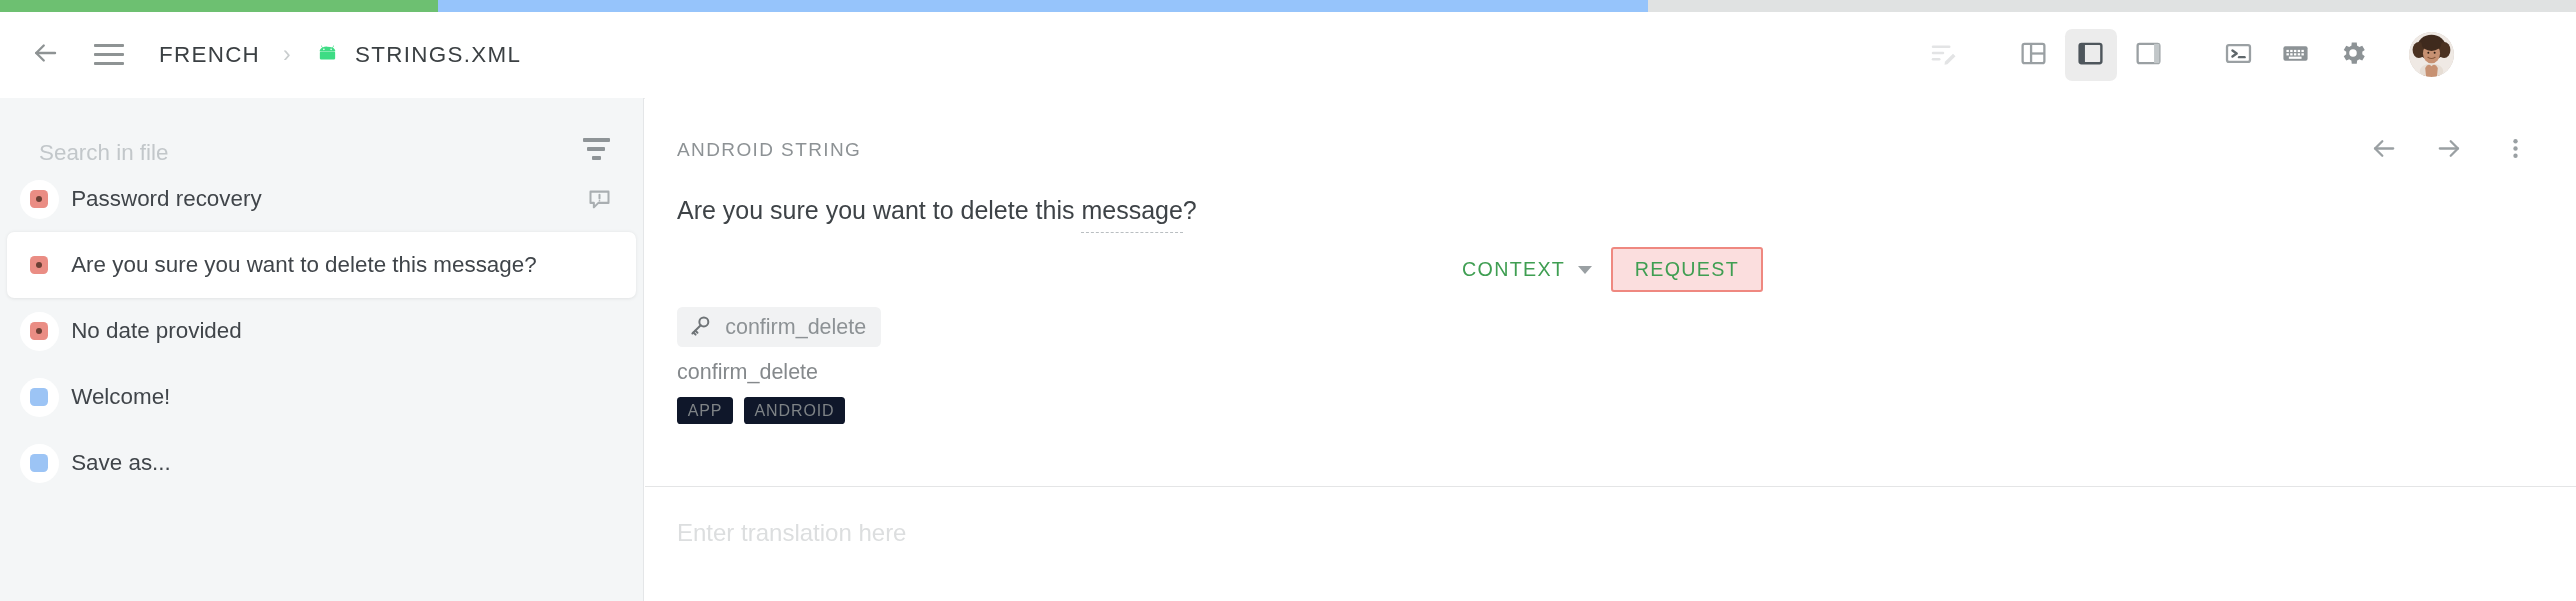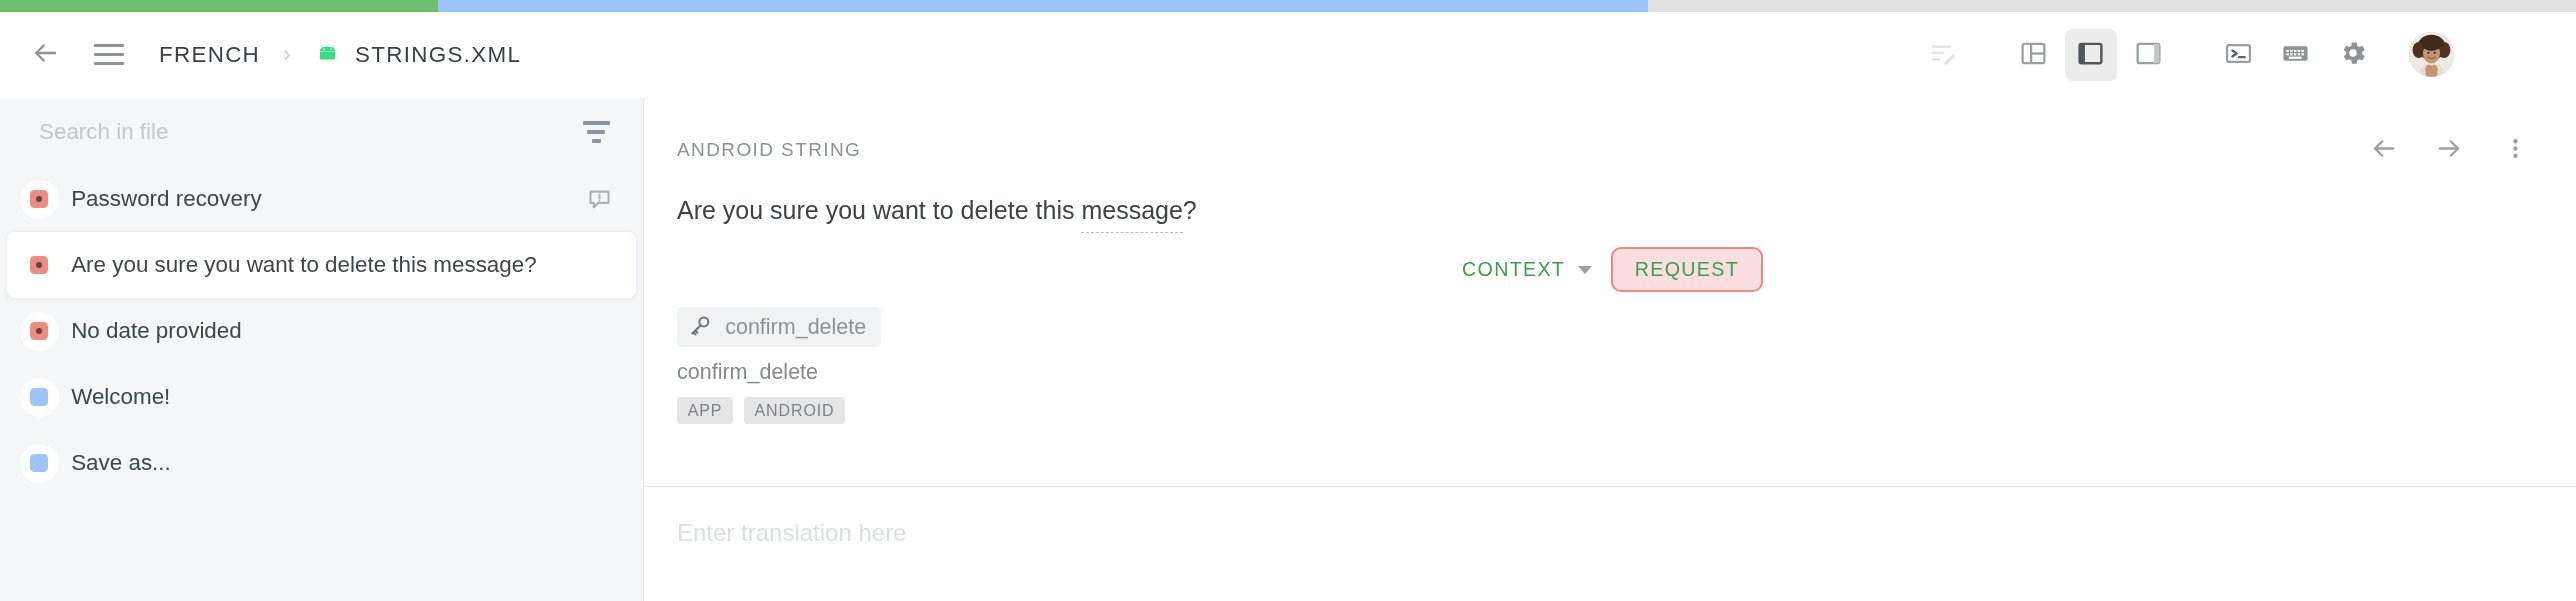--- a/index.html
+++ b/index.html
@@ -107,21 +107,21 @@
     left: 0; top: 98px;
     width: 644px; height: 503px;
     background: #f4f6f7;
     border-right: 0.9px solid #e4e6e8;
     box-sizing: border-box;
     overflow: hidden;
   }
   #search-row {
     height: 68px;
     display: flex;
-    align-items: center;
+    align-items: flex-end;
     padding: 0 30px 0 39px;
     box-sizing: border-box;
   }
   #search-input {
     border: none;
     outline: none;
     background: transparent;
     font-family: "Liberation Sans", sans-serif;
     font-size: 22.4px;
     color: #4a4f52;
@@ -242,21 +242,21 @@
     border-left: 7.2px solid transparent;
     border-right: 7.2px solid transparent;
     border-top: 8px solid #9aa0a3;
     margin-left: 12.5px;
   }
   #request-tab {
     margin-left: 16px;
     padding: 9px 21.5px;
     background: #fbdede;
     border: 2.7px solid #ef8880;
-    border-radius: 10px;
+    border-radius: 3px;
     cursor: pointer;
   }
   #request-label {
     font-size: 19.7px;
     letter-spacing: 1.3px;
     color: #3f9e52;
   }
   #key-chip {
     display: inline-flex;
     align-items: center;
@@ -274,21 +274,21 @@
     padding: 12.5px 32px 0 32px;
     font-size: 21.5px;
     color: #85898c;
   }
   #tag-row {
     display: flex;
     gap: 10.7px;
     padding: 12.5px 32px 0 32px;
   }
   .tag {
-    background: #e5e5e5;
+    background: #0f172a;
     border-radius: 3.6px;
     padding: 4.5px 10.7px;
     font-size: 16px;
     letter-spacing: 0.9px;
     color: #7e8386;
   }
   #translation-divider {
     position: absolute;
     left: 0; top: 388px;
     width: 1931px; height: 0.9px;

